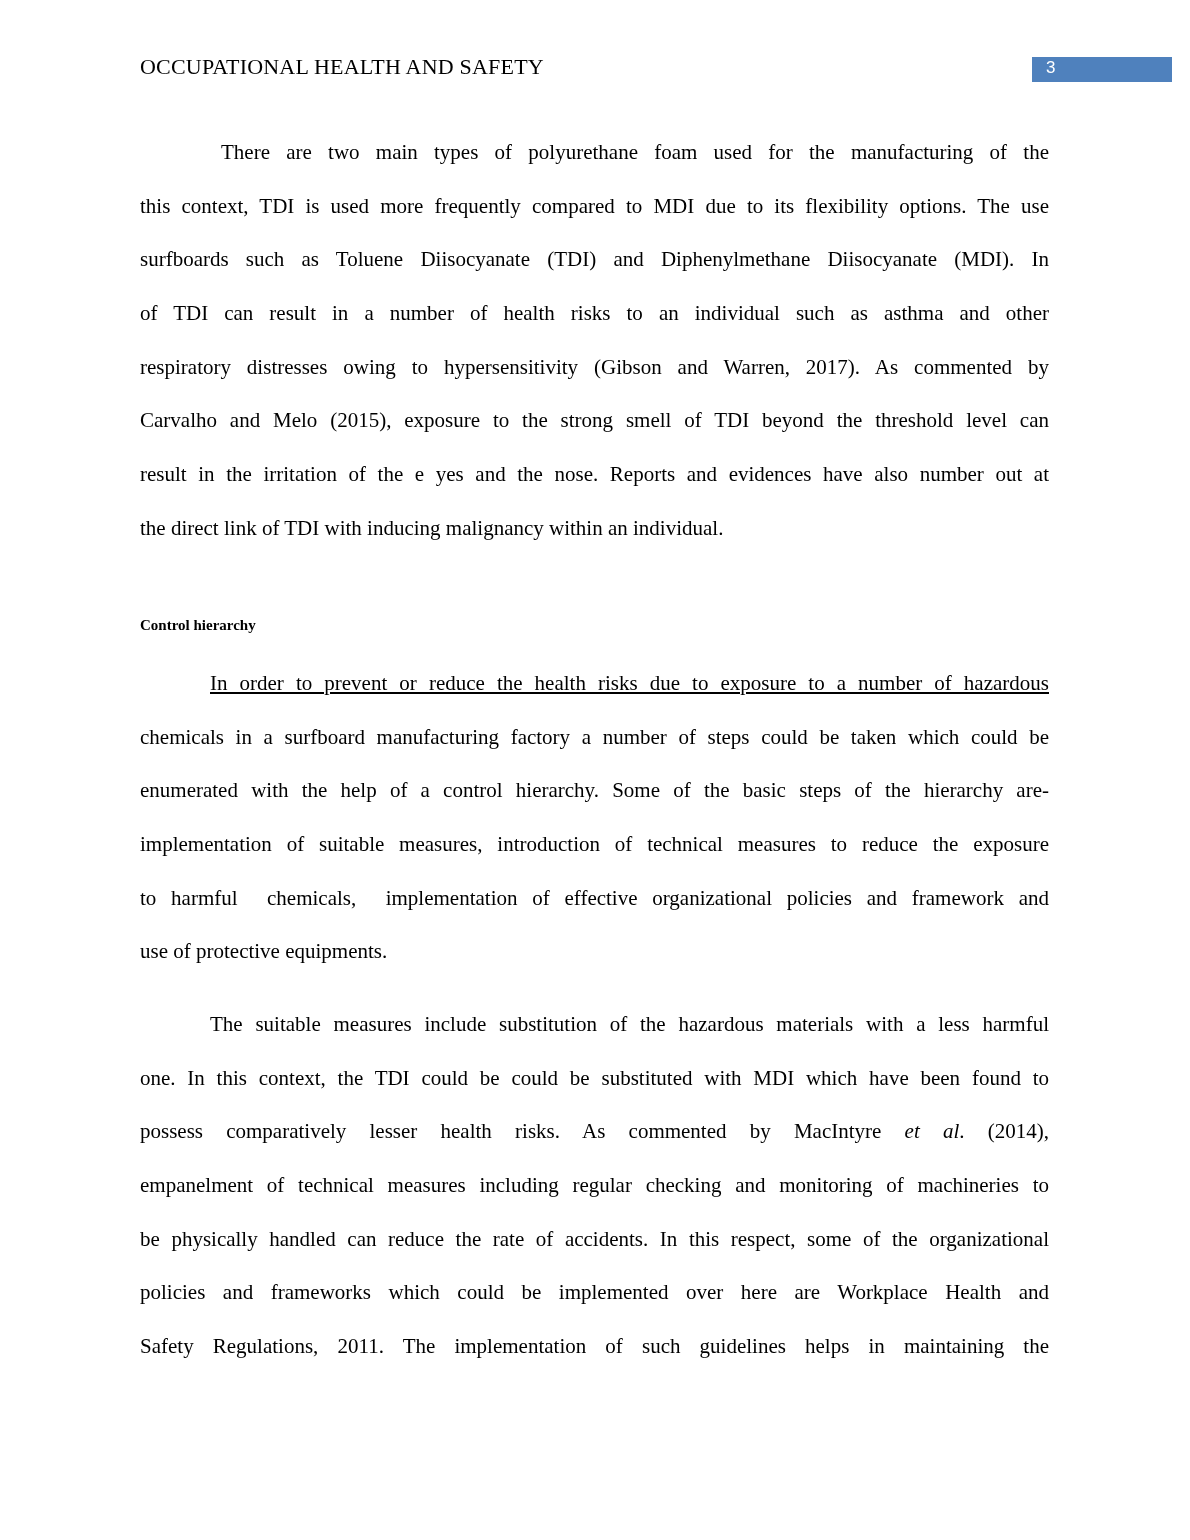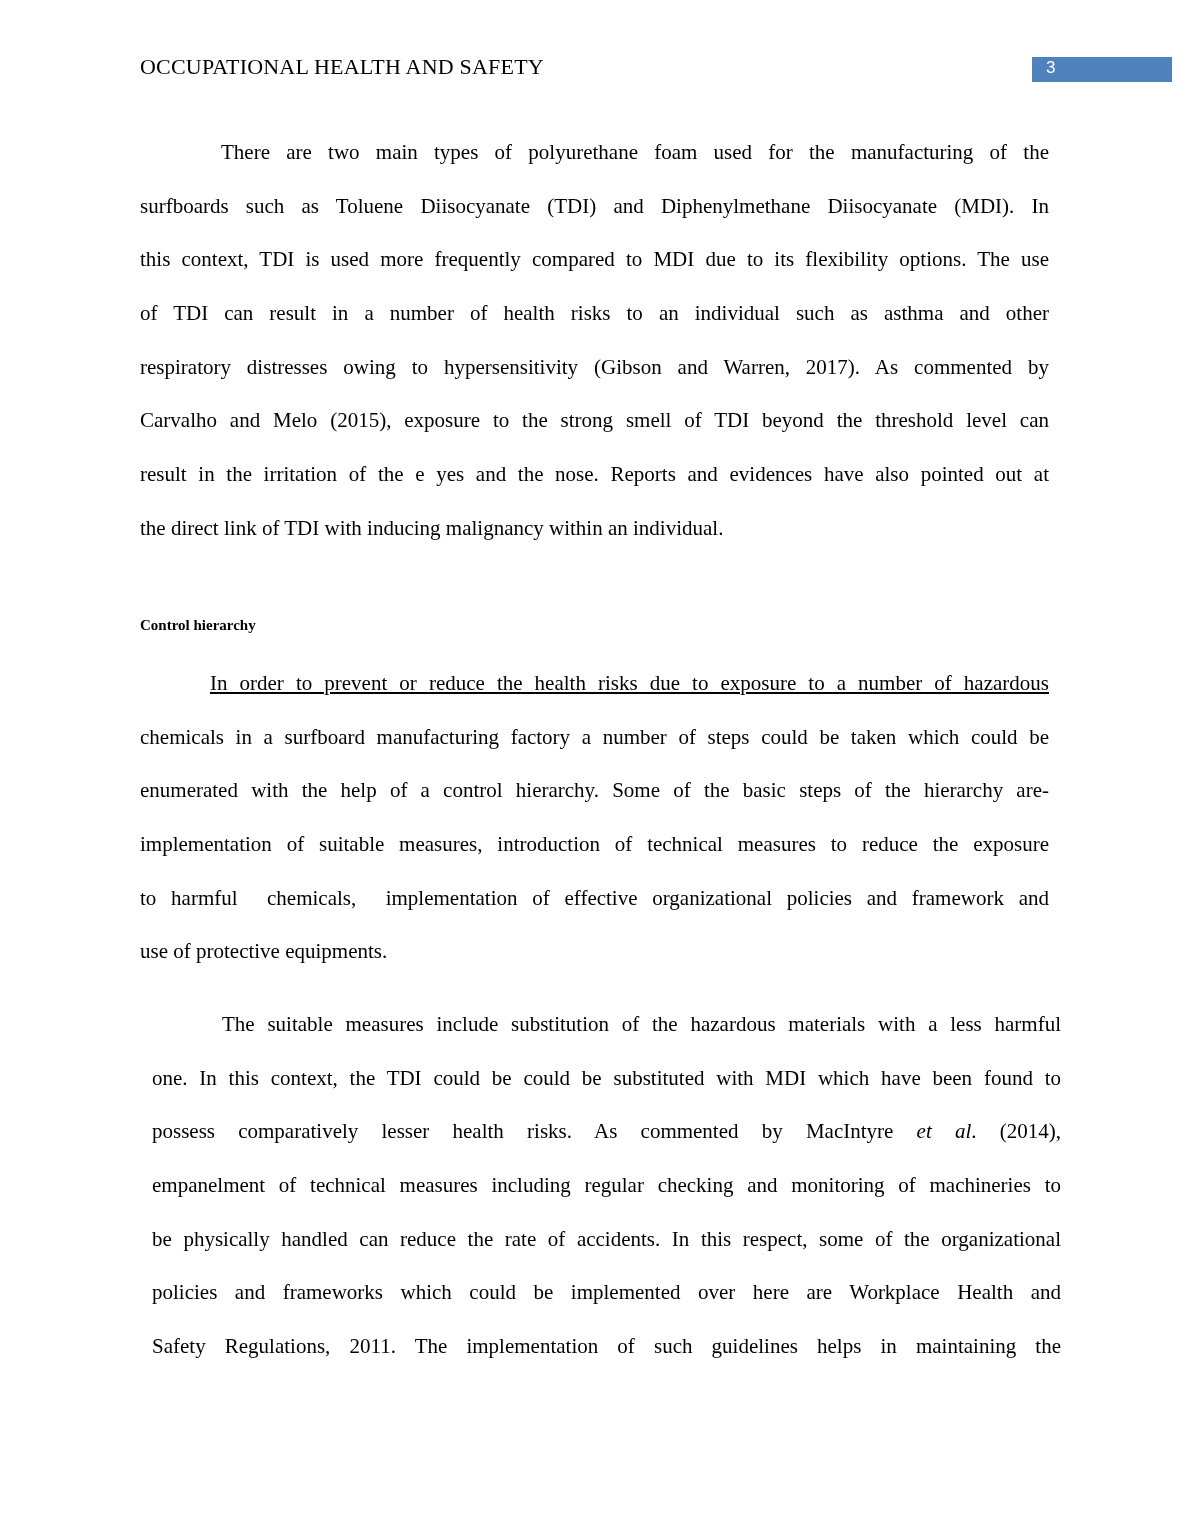--- a/index.html
+++ b/index.html
@@ -19,44 +19,44 @@
 <body>
 
 <div class="running-head">OCCUPATIONAL HEALTH AND SAFETY</div>
 <div class="page-num-box">
   <span class="page-num">3</span>
 </div>
 
 <div class="body" style="top:126px;">
   <p class="p">
     <span class="ln" style="padding-left:81px;">There are two main types of polyurethane foam used for the manufacturing of the</span>
+    <span class="ln">this context, TDI is used more frequently compared to MDI due to its flexibility options. The use</span>
     <span class="ln">surfboards such as Toluene Diisocyanate (TDI) and Diphenylmethane Diisocyanate (MDI). In</span>
-    <span class="ln">this context, TDI is used more frequently compared to MDI due to its flexibility options. The use</span>
     <span class="ln">of TDI can result in a number of health risks to an individual such as asthma and other</span>
     <span class="ln">respiratory distresses owing to hypersensitivity (Gibson and Warren, 2017). As commented by</span>
     <span class="ln">Carvalho and Melo (2015), exposure to the strong smell of TDI beyond the threshold level can</span>
-    <span class="ln">result in the irritation of the e yes and the nose. Reports and evidences have also pointed out at</span>
+    <span class="ln">result in the irritation of the e yes and the nose. Reports and evidences have also number out at</span>
     <span class="ln last">the direct link of TDI with inducing malignancy within an individual.</span>
   </p>
 </div>
 
 <h2 style="top:617px;">Control hierarchy</h2>
 
 <div class="body" style="top:657px;">
   <p class="p">
     <span class="ln" style="padding-left:70px;text-decoration:underline;">In order to prevent or reduce the health risks due to exposure to a number of hazardous</span>
     <span class="ln">chemicals in a surfboard manufacturing factory a number of steps could be taken which could be</span>
     <span class="ln">enumerated with the help of a control hierarchy. Some of the basic steps of the hierarchy are-</span>
     <span class="ln">implementation of suitable measures, introduction of technical measures to reduce the exposure</span>
     <span class="ln" style="white-space:pre;">to harmful  chemicals,  implementation of effective organizational policies and framework and</span>
     <span class="ln last">use of protective equipments.</span>
   </p>
 </div>
 
-<div class="body" style="top:998px;margin-left:12px;">
+<div class="body" style="top:998px;">
   <p class="p">
     <span class="ln" style="padding-left:70px;">The suitable measures include substitution of the hazardous materials with a less harmful</span>
     <span class="ln">one. In this context, the TDI could be could be substituted with MDI which have been found to</span>
     <span class="ln"><span>possess comparatively lesser health risks. As commented by MacIntyre</span> <em>et al</em><span>. (2014),</span></span>
     <span class="ln">empanelment of technical measures including regular checking and monitoring of machineries to</span>
     <span class="ln">be physically handled can reduce the rate of accidents. In this respect, some of the organizational</span>
     <span class="ln">policies and frameworks which could be implemented over here are Workplace Health and</span>
     <span class="ln">Safety Regulations, 2011. The implementation of such guidelines helps in maintaining the</span>
   </p>
 </div>

